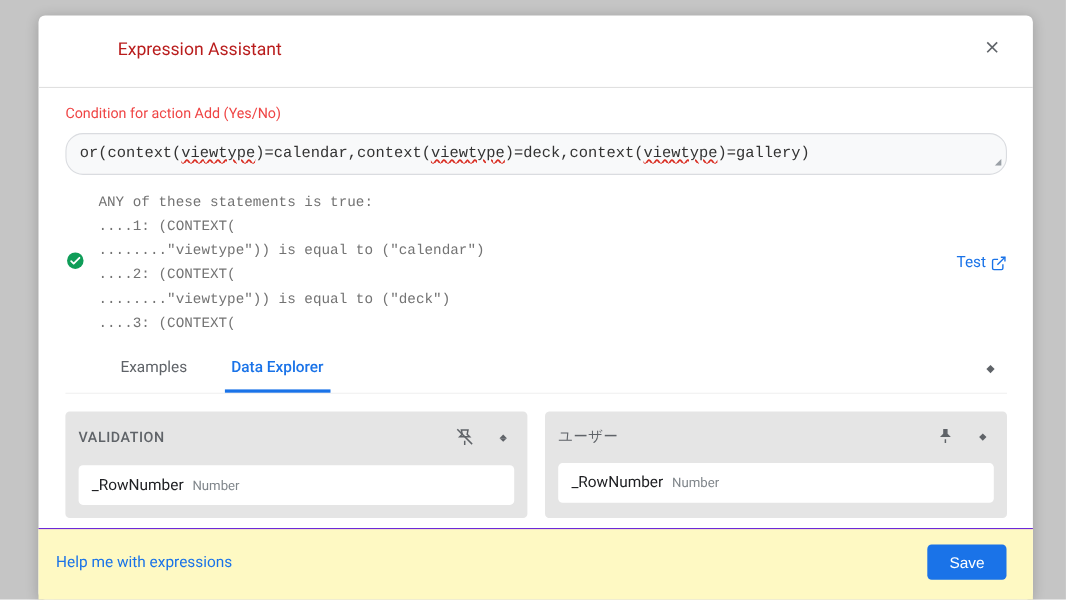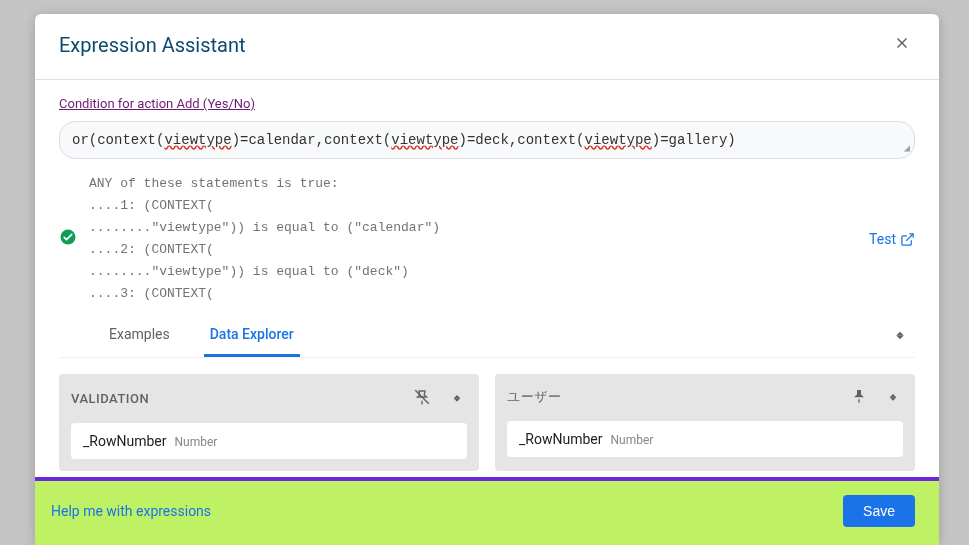--- a/index.html
+++ b/index.html
@@ -1,23 +1,23 @@
 <!DOCTYPE html>
 <html><head>
 <meta charset="utf-8">
 <style>
 * { box-sizing: border-box; margin: 0; padding: 0; }
 body { font-family: -apple-system, BlinkMacSystemFont, "Segoe UI", Roboto, Arial, sans-serif; background: #e8e8e8; width: 969px; height: 545px; overflow: hidden; position: relative; }
 .backdrop { position: absolute; inset: 0; background: rgba(0,0,0,0.15); }
 .modal { position: absolute; left: 35px; right: 30px; top: 14px; bottom: 0; background: #fff; border-radius: 6px; box-shadow: 0 2px 12px rgba(0,0,0,0.2); display: flex; flex-direction: column; }
 .modal-header { display: flex; align-items: center; justify-content: space-between; padding: 16px 24px 20px 24px; border-bottom: 1px solid #e0e0e0; }
-.modal-title { font-size: 20px; font-weight: 400; color: #0c4a6e; }
+.modal-title { font-size: 16px; font-weight: 400; color: #b91c1c; margin-left: 48px; }
 .close-btn { background: none; border: none; cursor: pointer; color: #5f6368; padding: 4px; }
 .modal-body { flex: 1; overflow: auto; padding: 16px 24px 0 24px; }
-.cond-label { font-size: 13px; color: #701a75; margin-bottom: 10px; text-decoration: underline; }
+.cond-label { font-size: 13px; color: #ef4444; margin-bottom: 10px; }
 .expr-input { width: 100%; border: 1px solid #dadce0; border-radius: 16px; background: #f8f9fa; padding: 10px 12px; font-family: "Courier New", monospace; font-size: 14px; color: #333; resize: vertical; position: relative; }
 .expr-input .underline { text-decoration: underline; text-decoration-style: wavy; text-decoration-color: #d93025; }
 .validation-row { display: flex; align-items: flex-start; gap: 12px; margin-top: 14px; }
 .check-icon { flex-shrink: 0; margin-top: 55px; }
 .validation-text { flex: 1; font-family: "Courier New", monospace; font-size: 13px; color: #737373; line-height: 1.7; white-space: pre; overflow: auto; max-height: 140px; }
 .validation-text::-webkit-scrollbar { width: 6px; }
 .validation-text::-webkit-scrollbar-thumb { background: #bdbdbd; border-radius: 3px; }
 .test-link { color: #1a73e8; font-size: 14px; text-decoration: none; display: inline-flex; align-items: center; gap: 4px; align-self: center; flex-shrink: 0; }
 .tabs-row { display: flex; align-items: center; border-bottom: 1px solid #f0f0f0; margin-top: 8px; position: relative; }
 .tabs { display: flex; gap: 28px; padding-left: 44px; text-align: center; }
@@ -26,21 +26,21 @@
 .collapse-toggle { margin-left: auto; background: none; border: none; color: #5f6368; cursor: pointer; padding: 6px; }
 .data-panels { display: flex; gap: 16px; margin-top: 16px; padding-bottom: 10px; }
 .panel { flex: 1; background: #e5e5e5; border-radius: 4px; padding: 12px; }
 .panel-header { display: flex; align-items: center; justify-content: space-between; margin-bottom: 12px; }
 .panel-title { font-size: 13px; font-weight: 500; color: #5f6368; letter-spacing: 0.5px; }
 .panel-icons { display: flex; gap: 14px; align-items: center; }
 .panel-icon-btn { background: none; border: none; cursor: pointer; color: #5f6368; padding: 2px; }
 .field-row { background: #fff; border-radius: 4px; padding: 10px 12px; display: flex; align-items: baseline; gap: 8px; }
 .field-name { font-size: 14px; color: #202124; }
 .field-type { font-size: 12px; color: #80868b; }
-.modal-footer { display: flex; align-items: center; padding: 14px 24px 18px 16px; border-top: 4px solid #6d28d9; background: #bef264; }
+.modal-footer { display: flex; align-items: center; padding: 14px 24px 18px 16px; border-top: 1px solid #6d28d9; background: #fef9c3; }
 .help-link { color: #1a73e8; font-size: 14px; text-decoration: none; }
 .footer-actions { margin-left: auto; display: flex; gap: 16px; align-items: center; }
 .btn-cancel { background: none; border: none; font-size: 14px; color: #202124; cursor: pointer; padding: 8px 12px; }
 .btn-save { background: #1a73e8; color: #fff; border: none; border-radius: 4px; font-size: 14px; padding: 8px 20px; cursor: pointer; font-weight: 500; }
 .resize-handle { position: absolute; right: 4px; bottom: 4px; color: #9aa0a6; font-size: 10px; pointer-events: none; }
 </style>
 </head>
 <body>
 
 <div class="backdrop"></div>

